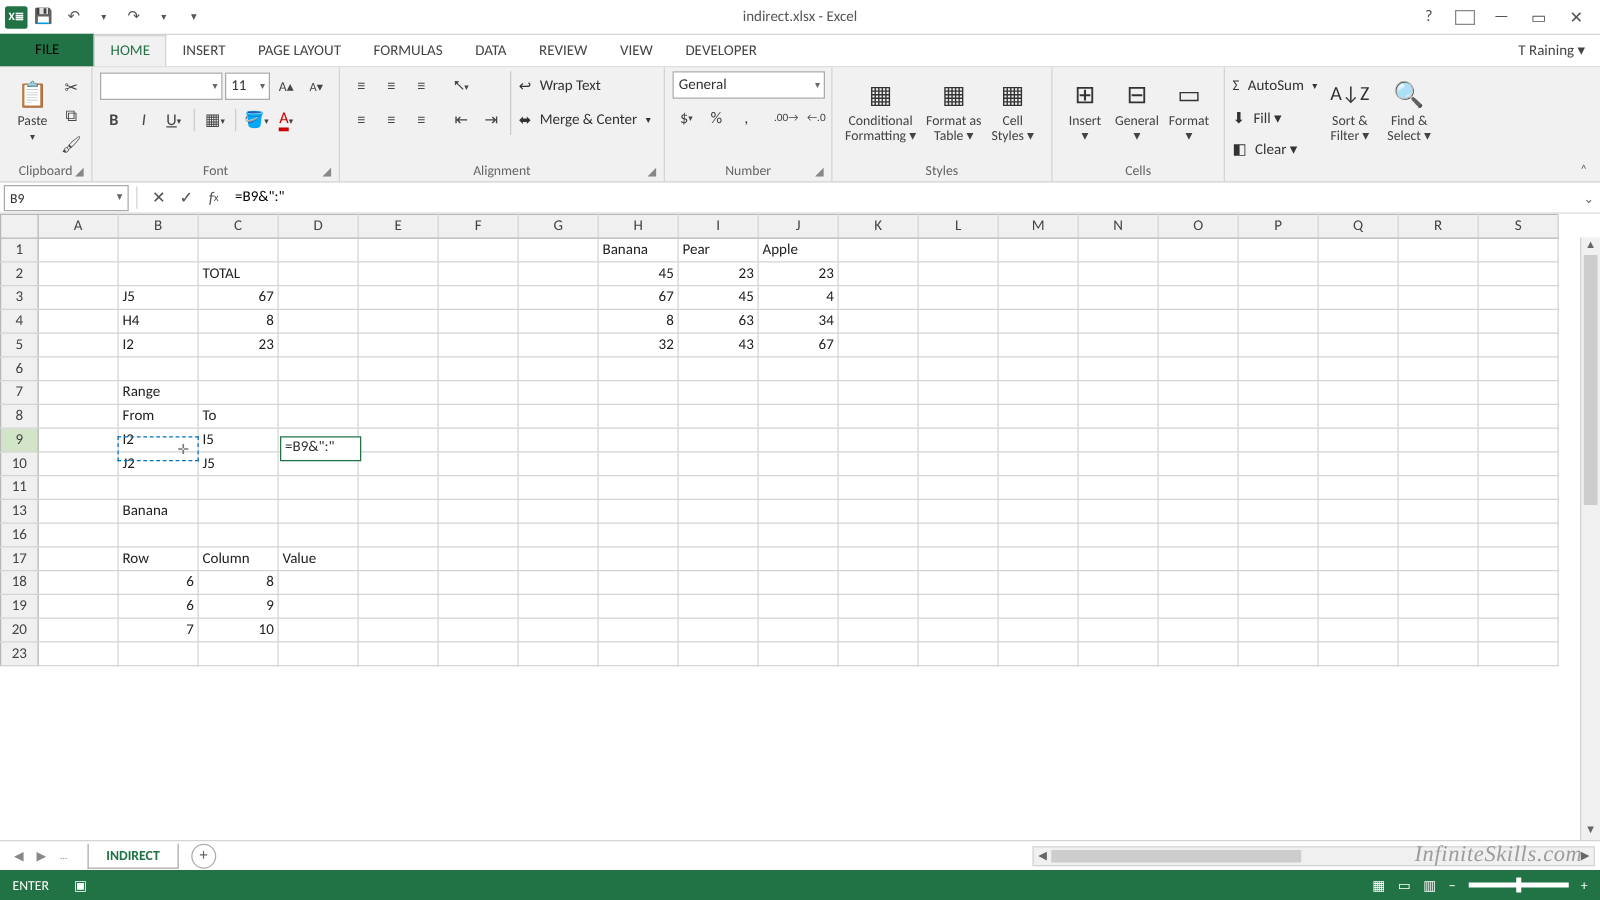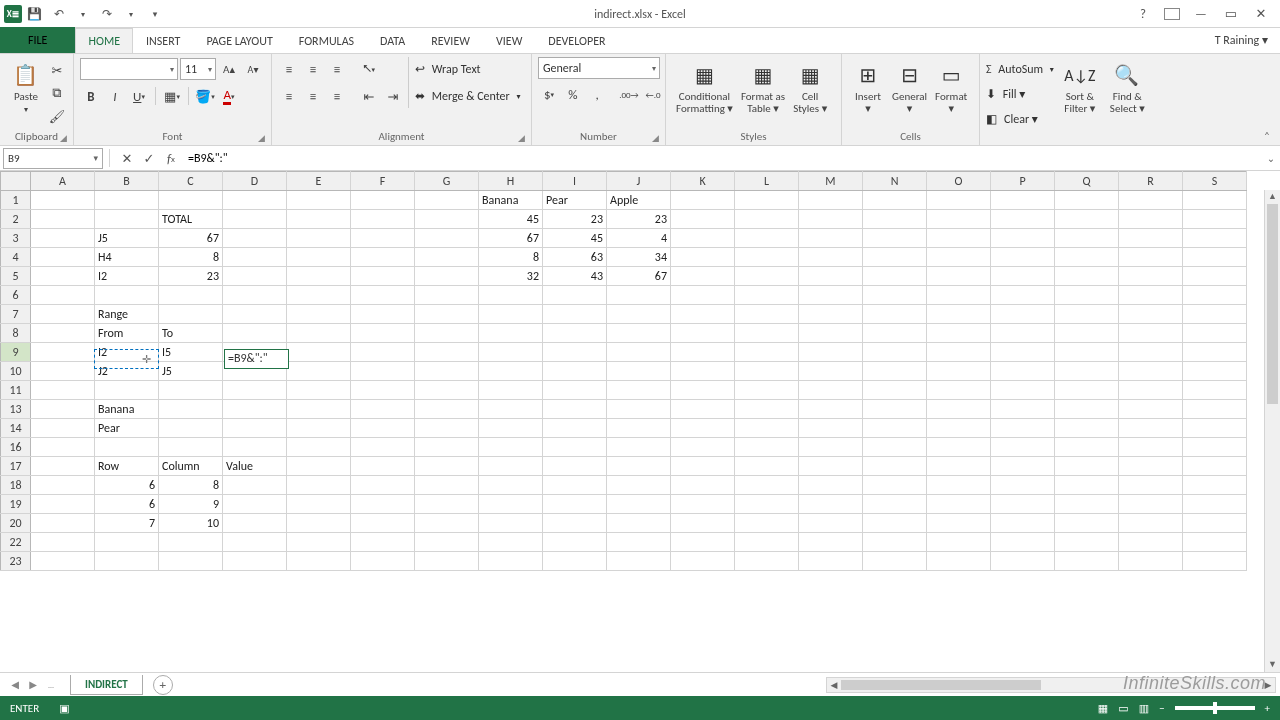--- a/index.html
+++ b/index.html
@@ -70,21 +70,21 @@
 .sheetbar .navbtn { width: 18px; height: 18px; display: flex; align-items: center; justify-content: center; color: #888; font-size: 10px; }
 .sheetbar .tab { border: 1px solid #ababab; border-top: none; background: #fff; padding: 3px 14px; font-size: 11px; font-weight: bold; color: #217346; margin-left: 4px; }
 .sheetbar .addbtn { width: 20px; height: 20px; margin-left: 10px; border: 1px solid #ababab; border-radius: 50%; display: flex; align-items: center; justify-content: center; color: #666; font-size: 13px; }
 .sheetbar .hscroll { margin-left: auto; width: 450px; height: 16px; background: #f0f0f0; border: 1px solid #d4d4d4; position: relative; margin-right: 4px; }
 .sheetbar .hscroll .thumb { position: absolute; top: 2px; bottom: 2px; left: 14px; width: 200px; background: #cdcdcd; }
 .sheetbar .hscroll .arr { position: absolute; top: 0; bottom: 0; width: 14px; text-align: center; font-size: 9px; color: #666; line-height: 14px; }
 
 
 .statusbar { position: absolute; left: 0; right: 0; bottom: 0; height: 24px; background: #217346; color: #fff; display: flex; align-items: center; padding: 0 10px; font-size: 11px; }
 .statusbar .right { margin-left: auto; display: flex; align-items: center; gap: 10px; }
-.watermark { position: absolute; right: 14px; bottom: 26px; color: #9c9c9c; font-size: 18px; font-style: italic; font-family: Liberation Sans, sans-serif; letter-spacing: 0.5px; z-index: 20; pointer-events: none; }
+.watermark { position: absolute; right: 14px; bottom: 26px; color: #9c9c9c; font-size: 18px; font-style: italic; font-family: Liberation Serif, serif; letter-spacing: 0.5px; z-index: 20; pointer-events: none; }
 </style>
 </head>
 <body>
 
 <div class="titlebar">
   <div class="qat">
     <div class="excel-logo">X≣</div>
     <div class="qbtn">💾</div>
     <div class="qbtn">↶</div>
     <div class="qbtn" style="font-size:8px">▾</div>
@@ -594,42 +594,20 @@
           <td class="cell left"></td>
           <td class="cell left"></td>
           <td class="cell left"></td>
           <td class="cell left"></td>
           <td class="cell left"></td>
           <td class="cell left"></td>
           <td class="cell left"></td>
           <td class="cell left"></td>
         </tr>
         <tr>
-          <th class="rowh">14</th>
-          <td class="cell left"></td>
-          <td class="cell left">Pear</td>
-          <td class="cell left"></td>
-          <td class="cell left"></td>
-          <td class="cell left"></td>
-          <td class="cell left"></td>
-          <td class="cell left"></td>
-          <td class="cell left"></td>
-          <td class="cell left"></td>
-          <td class="cell left"></td>
-          <td class="cell left"></td>
-          <td class="cell left"></td>
-          <td class="cell left"></td>
-          <td class="cell left"></td>
-          <td class="cell left"></td>
-          <td class="cell left"></td>
-          <td class="cell left"></td>
-          <td class="cell left"></td>
-          <td class="cell left"></td>
-        </tr>
-        <tr>
           <th class="rowh">16</th>
           <td class="cell left"></td>
           <td class="cell left"></td>
           <td class="cell left"></td>
           <td class="cell left"></td>
           <td class="cell left"></td>
           <td class="cell left"></td>
           <td class="cell left"></td>
           <td class="cell left"></td>
           <td class="cell left"></td>
@@ -708,42 +686,20 @@
           <td class="cell left"></td>
           <td class="cell left"></td>
           <td class="cell left"></td>
           <td class="cell left"></td>
         </tr>
         <tr>
           <th class="rowh">20</th>
           <td class="cell left"></td>
           <td class="cell right">7</td>
           <td class="cell right">10</td>
-          <td class="cell left"></td>
-          <td class="cell left"></td>
-          <td class="cell left"></td>
-          <td class="cell left"></td>
-          <td class="cell left"></td>
-          <td class="cell left"></td>
-          <td class="cell left"></td>
-          <td class="cell left"></td>
-          <td class="cell left"></td>
-          <td class="cell left"></td>
-          <td class="cell left"></td>
-          <td class="cell left"></td>
-          <td class="cell left"></td>
-          <td class="cell left"></td>
-          <td class="cell left"></td>
-          <td class="cell left"></td>
-        </tr>
-        <tr>
-          <th class="rowh">22</th>
-          <td class="cell left"></td>
-          <td class="cell left"></td>
-          <td class="cell left"></td>
           <td class="cell left"></td>
           <td class="cell left"></td>
           <td class="cell left"></td>
           <td class="cell left"></td>
           <td class="cell left"></td>
           <td class="cell left"></td>
           <td class="cell left"></td>
           <td class="cell left"></td>
           <td class="cell left"></td>
           <td class="cell left"></td>

